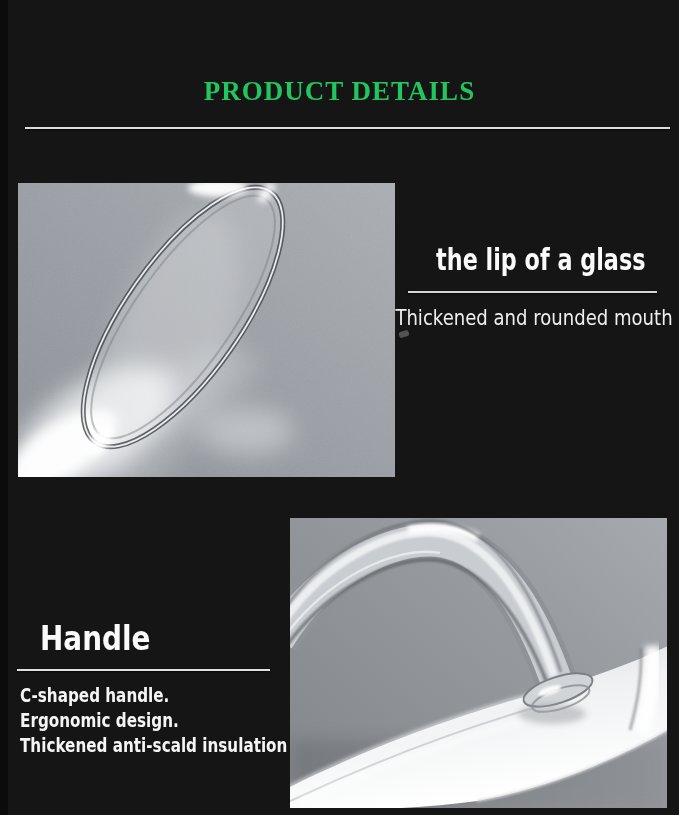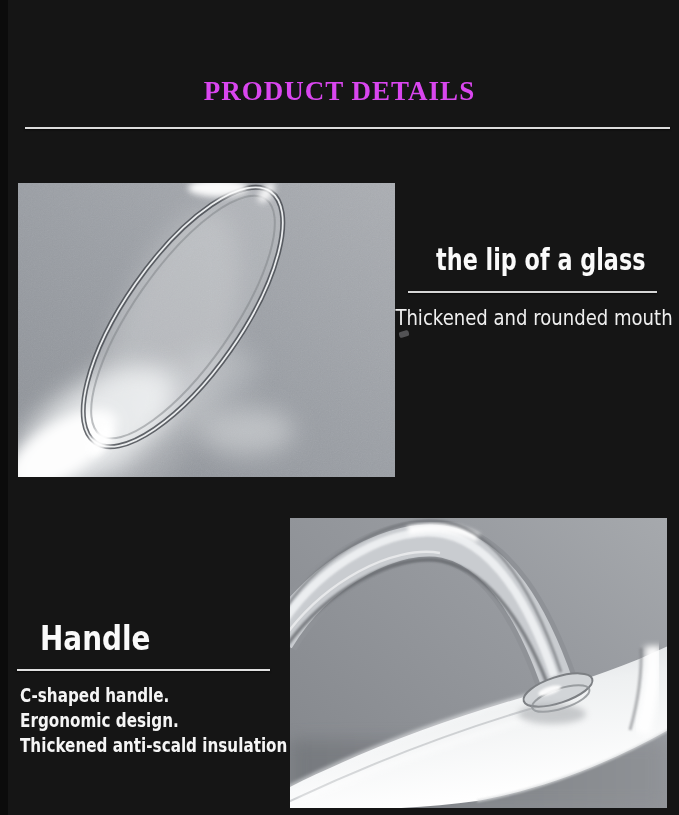--- a/index.html
+++ b/index.html
@@ -13,21 +13,21 @@
   }
   .left-strip{
     position:absolute;left:0;top:0;width:8px;height:815px;
     background:#0b0b0b;
   }
   .title{
     position:absolute;top:76px;left:0;width:100%;
     margin:0;text-align:center;
     font-family:"Liberation Serif","DejaVu Serif",serif;
     font-weight:bold;font-size:27px;letter-spacing:1px;
-    color:#d946ef;white-space:nowrap;
+    color:#22c55e;white-space:nowrap;
   }
   .rule{position:absolute;height:2px;background:#dcdcdc;box-shadow:0 1px 2px rgba(0,0,0,.7);}
   .title-rule{top:127px;left:25px;width:645px;}
   .photo{position:absolute;overflow:hidden;}
   .photo svg{display:block;}
   .photo1{left:18px;top:183px;width:377px;height:294px;}
   .photo2{left:290px;top:518px;width:377px;height:290px;}
   .lip-heading{
     position:absolute;top:240px;left:398px;width:272px;
     text-align:center;font-weight:bold;font-size:31px;line-height:38px;

